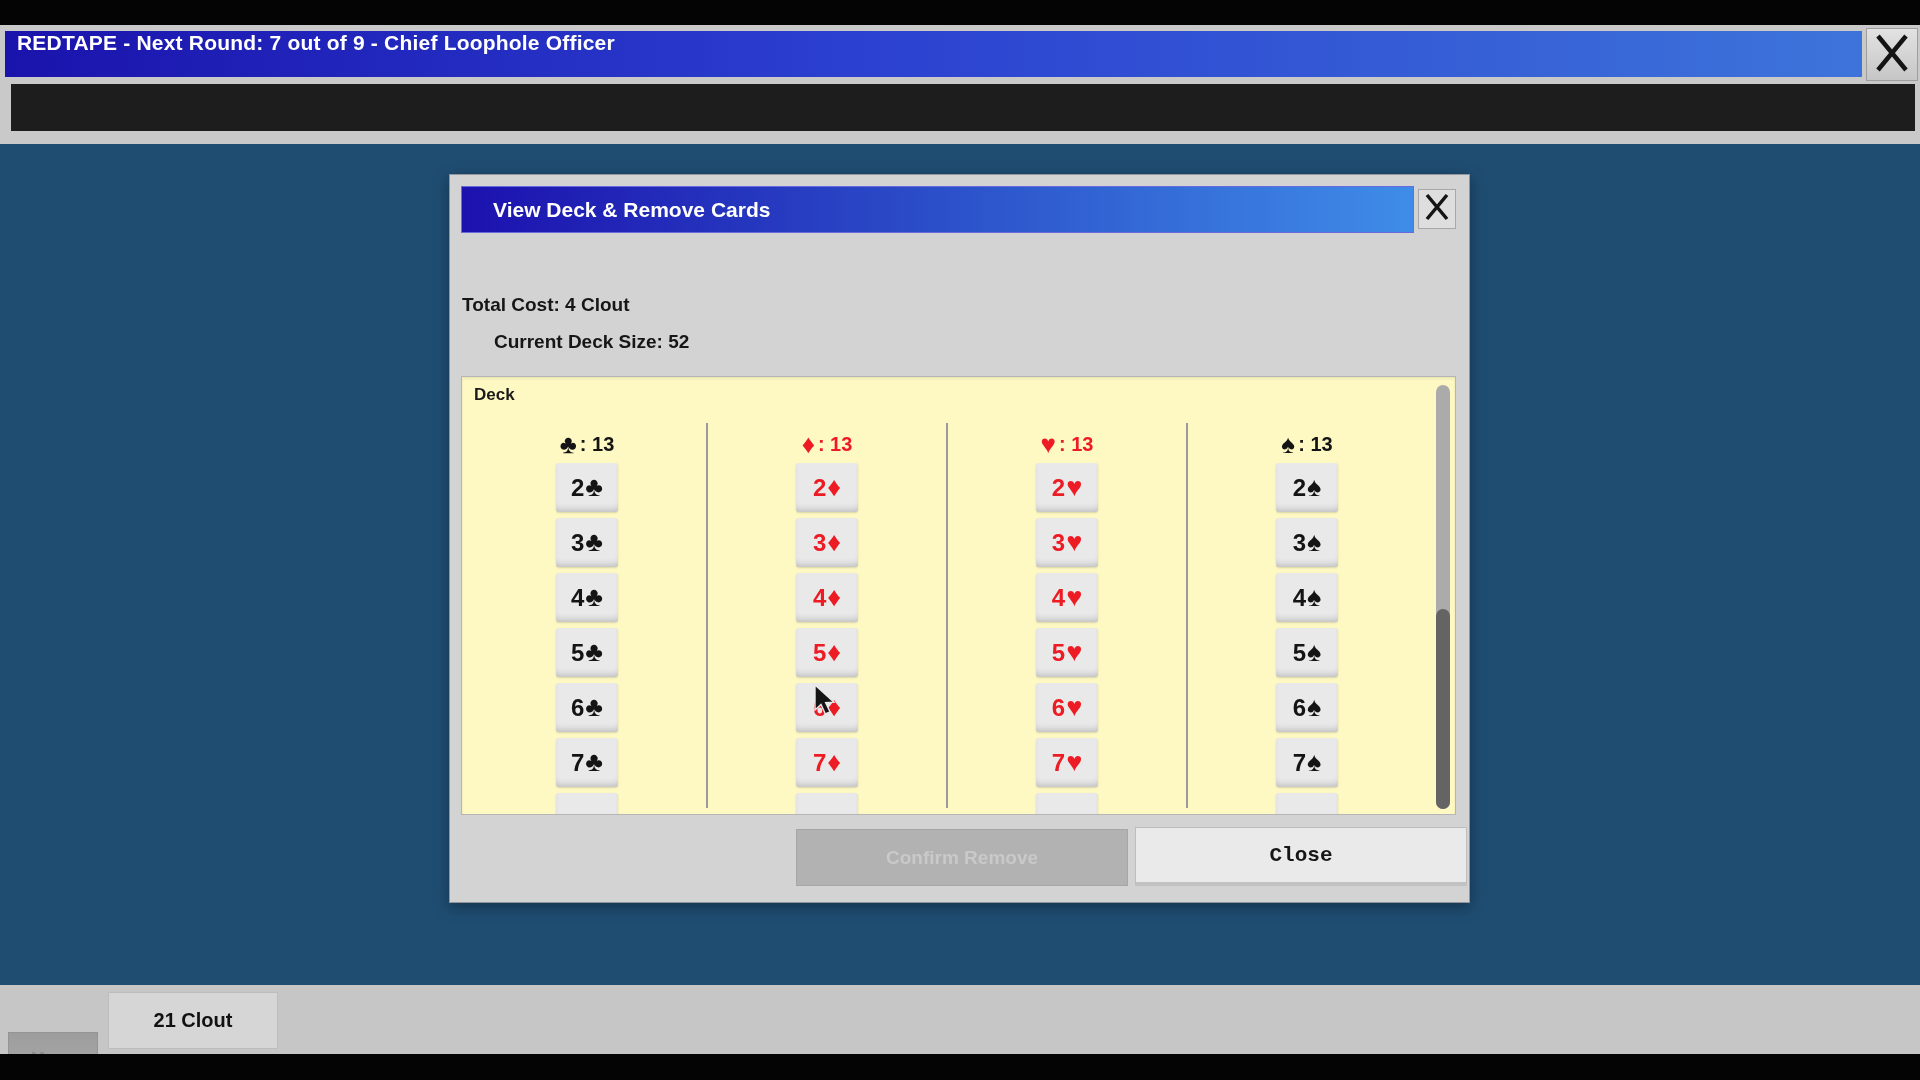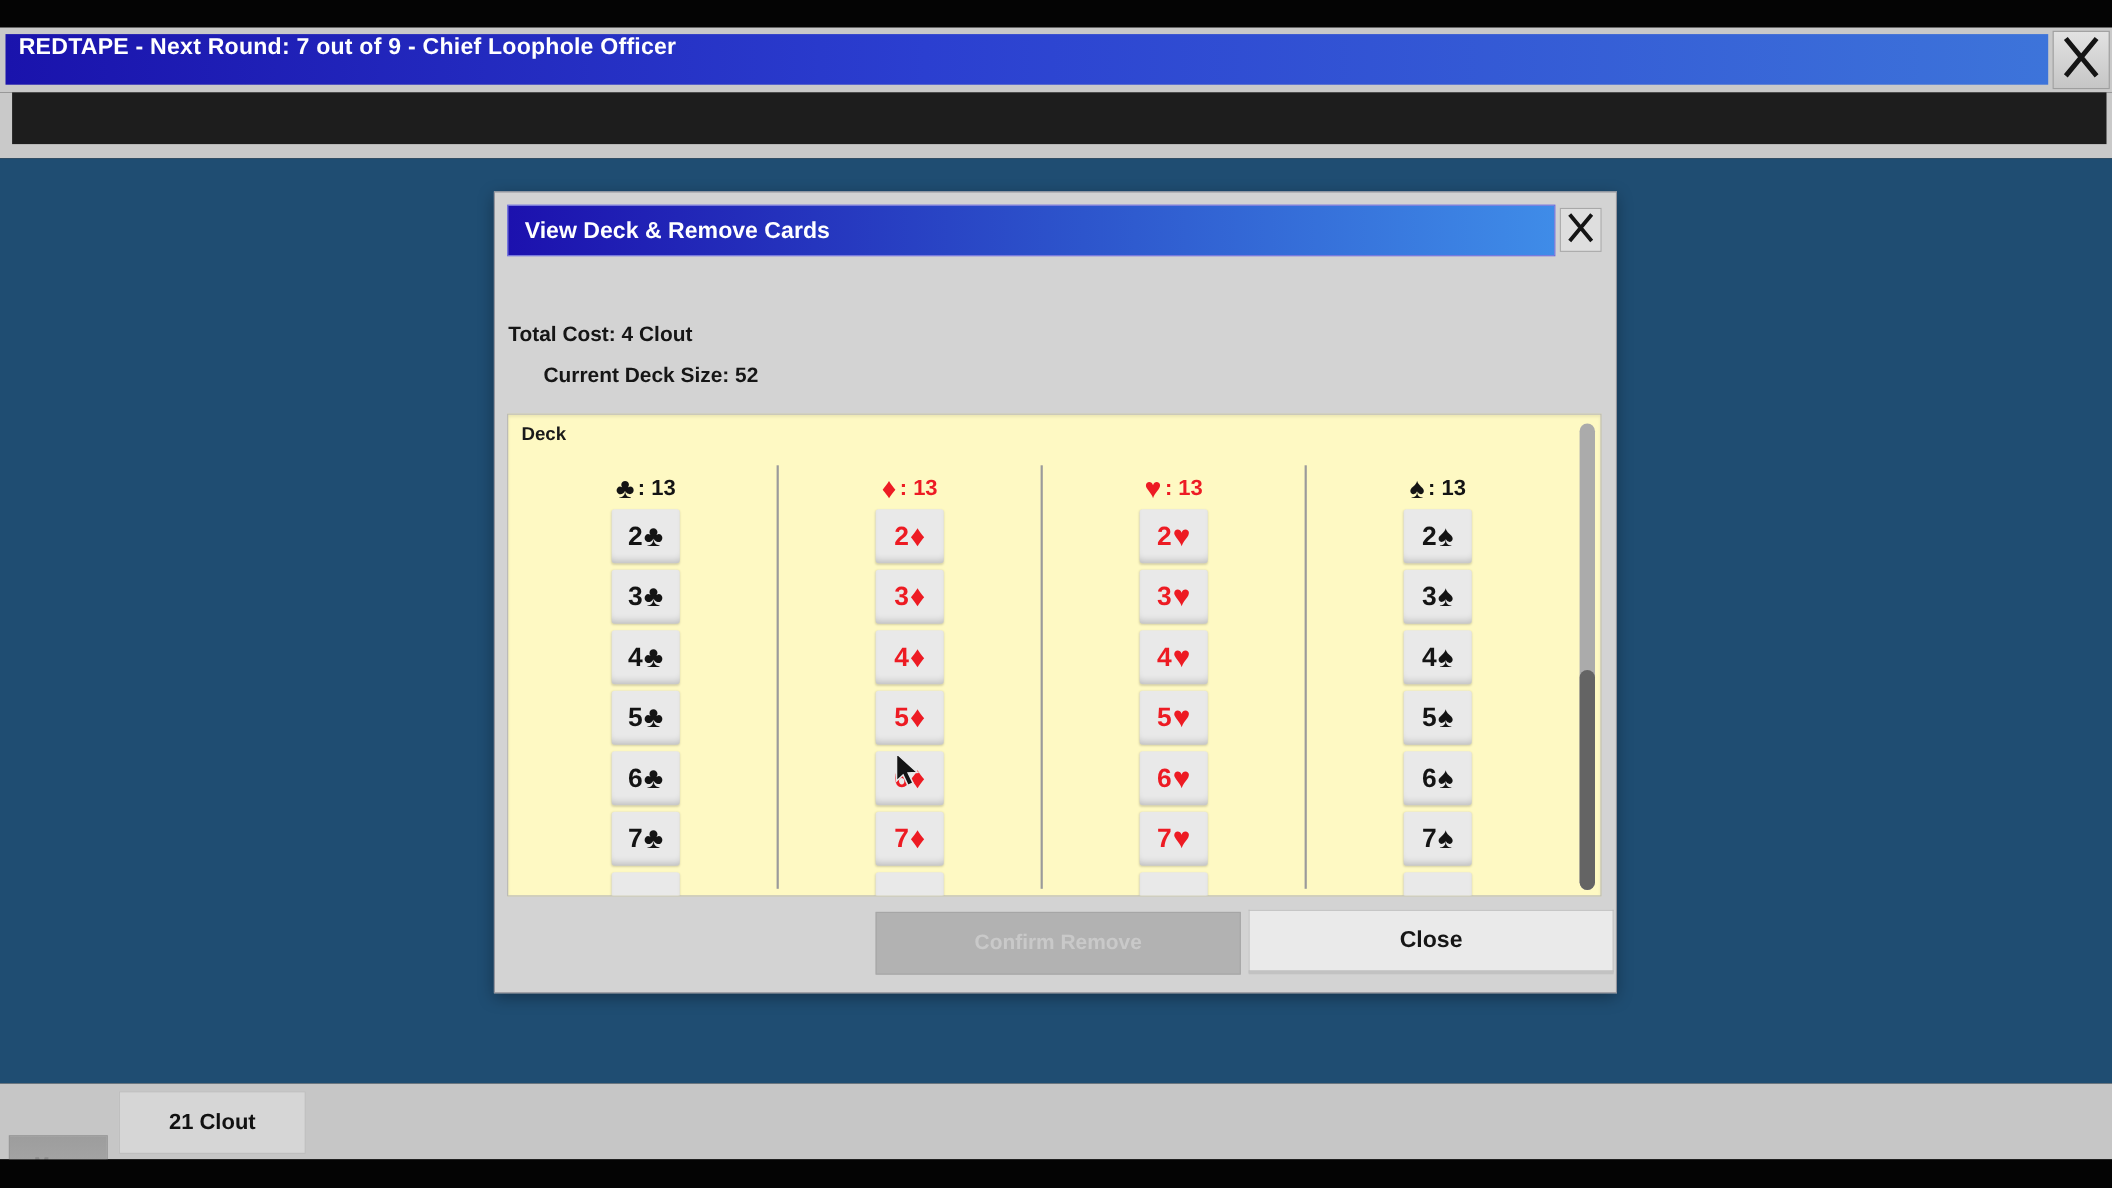--- a/index.html
+++ b/index.html
@@ -20,21 +20,21 @@
   .menu-inner   { position:absolute; left:11px; top:0; right:5px; height:47px; background:#1d1d1d; }
 
   
   .viewport { position:absolute; left:0; top:144px; width:1920px; height:841px; background:#1f4d72; }
 
   
   .modal { position:absolute; left:449px; top:30px; width:1021px; height:729px;
            background:#d3d3d3; border:1px solid #94949c; box-shadow:0 4px 14px rgba(0,0,0,.35); }
   .modal-header { position:absolute; left:11px; top:11px; width:953px; height:47px;
                   background:linear-gradient(90deg,#1c11ae 0%,#2d55cc 55%,#3f8ce8 100%);
-                  display:flex; align-items:center; padding-left:15px;
+                  display:flex; align-items:center; padding-left:31px;
                   border:1px solid #6a6adf; }
   .modal-title { color:#fff; font-weight:bold; font-size:21px; }
   .modal-close { position:absolute; left:968px; top:14px; width:38px; height:40px;
                  background:#dedede; border:1px solid #a8a8a8; display:flex;
                  align-items:center; justify-content:center; cursor:pointer; }
   .modal-line { position:absolute; left:12px; color:#161616; font-weight:bold; font-size:19px; }
   .line-instructions { top:74px; }
   .line-cost { top:119px; }
   .line-size { top:156px;margin-left:32px; }
 
@@ -60,21 +60,21 @@
   .deck-scrollbar { position:absolute; right:5px; top:8px; width:14px; height:424px;
                     background:#ababab; border-radius:8px; cursor:pointer; }
   .deck-scroll-thumb { position:absolute; left:0; width:14px; background:#646464; border-radius:8px; cursor:grab; }
 
   
   .confirm-btn { position:absolute; left:346px; top:654px; width:332px; height:57px;
                  background:#b2b2b2; color:#c9c9c9; border:1px solid #a6a6a6;
                  font-family:inherit; font-weight:bold; font-size:19px; }
   .close-btn { position:absolute; left:685px; top:652px; width:332px; height:59px;
                background:#eaeaea; color:#161616; border:1px solid #bdbdbd; border-bottom:4px solid #c2c2c2;
-               font-family:Liberation Sans, sans-serif; font-weight:bold; font-size:21px; cursor:pointer; }
+               font-family:Liberation Mono, monospace; font-weight:bold; font-size:21px; cursor:pointer; }
 
   
   .bottom-bar { position:absolute; left:0; top:985px; width:1920px; height:69px; background:#c6c6c6; }
   .menu-btn { position:absolute; left:8px; top:9px; width:90px; height:53px;
               background:linear-gradient(#9d9d9d,#ababab); color:#8d8d8d; border:1px solid #949494;
               font-family:inherit; font-weight:bold; font-size:17px;margin-top:38px; }
   .clout-box { position:absolute; left:108px; top:7px; width:170px; height:57px;
                background:#d6d6d6; border:1px solid #bdbdbd; display:flex;
                align-items:center; justify-content:center; color:#111; font-weight:bold; font-size:20px; }
   .strip-bottom { position:absolute; left:0; top:1054px; width:1920px; height:26px; background:#040404; }

